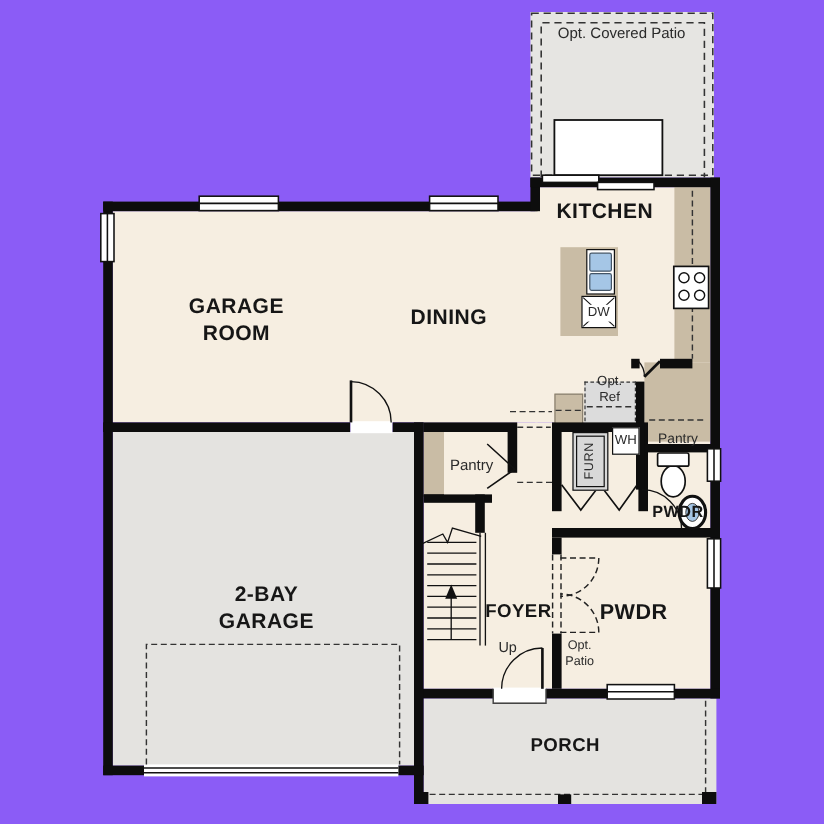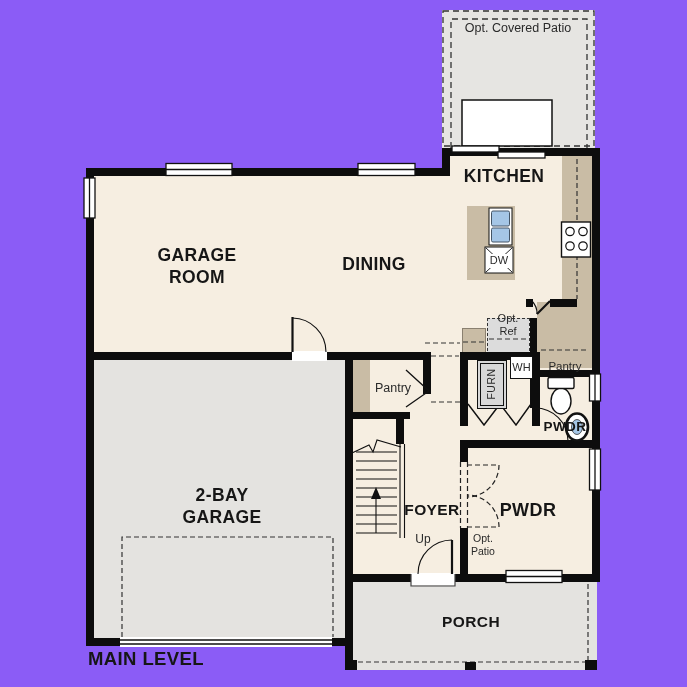--- a/index.html
+++ b/index.html
@@ -212,21 +212,20 @@
   <div class="post" style="left:585px;top:660px;width:12px;height:10px;"></div>
 
   <div class="lbl small-lbl nowrap" style="left:518px;top:21px;font-size:12.5px;">Opt. Covered Patio</div>
   <div class="lbl room-lbl" style="left:504px;top:166px;font-size:17.5px;">KITCHEN</div>
   <div class="lbl room-lbl" style="left:197px;top:245px;font-size:17.5px;width:84px;">GARAGE ROOM</div>
   <div class="lbl room-lbl nowrap" style="left:374px;top:254px;font-size:17.5px;">DINING</div>
   <div class="lbl room-lbl" style="left:222px;top:485px;font-size:17.5px;width:96px;">2-BAY GARAGE</div>
   <div class="lbl room-lbl nowrap" style="left:528px;top:499px;font-size:18px;">PWDR</div>
   <div class="lbl room-lbl nowrap" style="left:432px;top:500px;font-size:15.5px;">FOYER</div>
   <div class="lbl room-lbl nowrap" style="left:471px;top:612px;font-size:15.5px;">PORCH</div>
-  <div class="lbl room-lbl nowrap" style="left:88px;top:647px;font-size:18.5px;transform:none;text-align:left;">MAIN LEVEL</div>
   <div class="lbl small-lbl nowrap" style="left:393px;top:381px;font-size:12.5px;">Pantry</div>
   <div class="lbl small-lbl nowrap" style="left:565px;top:359px;font-size:11.5px;">Pantry</div>
   <div class="lbl room-lbl nowrap" style="left:565px;top:419px;font-size:13.5px;">PWDR</div>
   <div class="lbl small-lbl nowrap" style="left:379px;top:532px;font-size:12px;margin-left:44px;">Up</div>
   <div class="lbl small-lbl" style="left:483px;top:532px;font-size:10.5px;width:36px;line-height:1.2;">Opt. Patio</div>
   <div class="lbl small-lbl" style="left:508px;top:312px;font-size:11px;width:28px;line-height:1.2;">Opt. Ref</div>
   <div class="lbl small-lbl nowrap" style="left:521.5px;top:361px;font-size:11px;">WH</div>
   <div class="lbl small-lbl nowrap" style="left:499px;top:254px;font-size:11px;background:#fff;padding:0 1px;">DW</div>
   <div class="lbl small-lbl nowrap" style="left:492px;top:384px;font-size:10.5px;transform:translate(-50%,-50%) rotate(-90deg);letter-spacing:.5px;">FURN</div>
 

